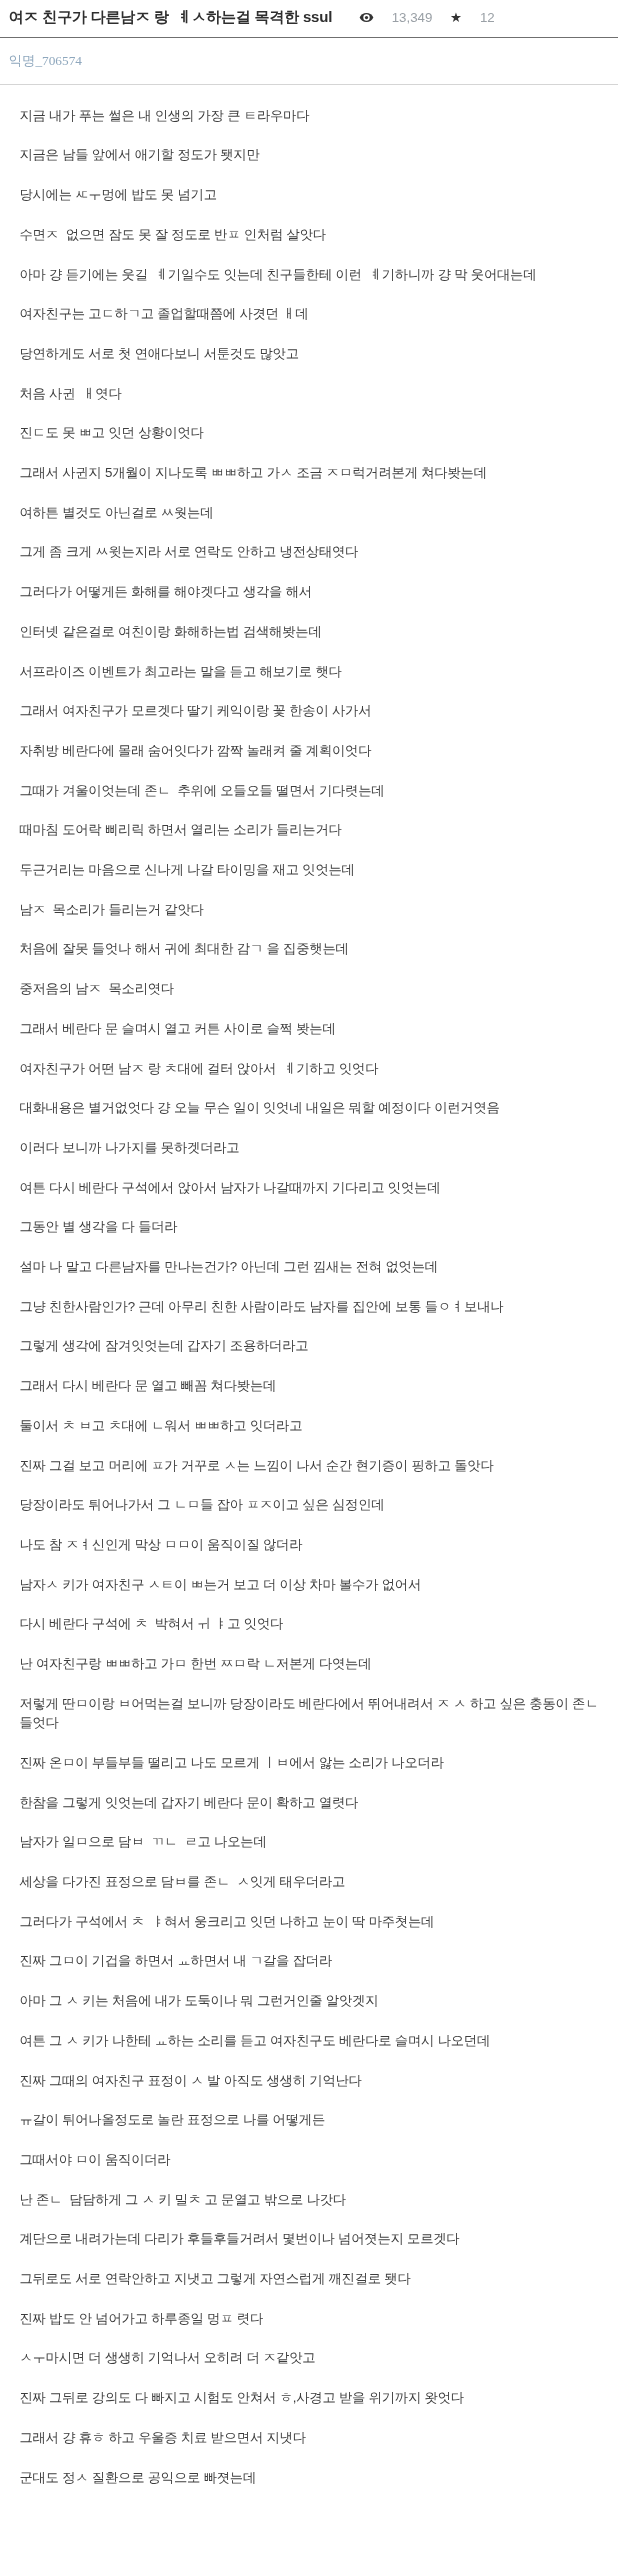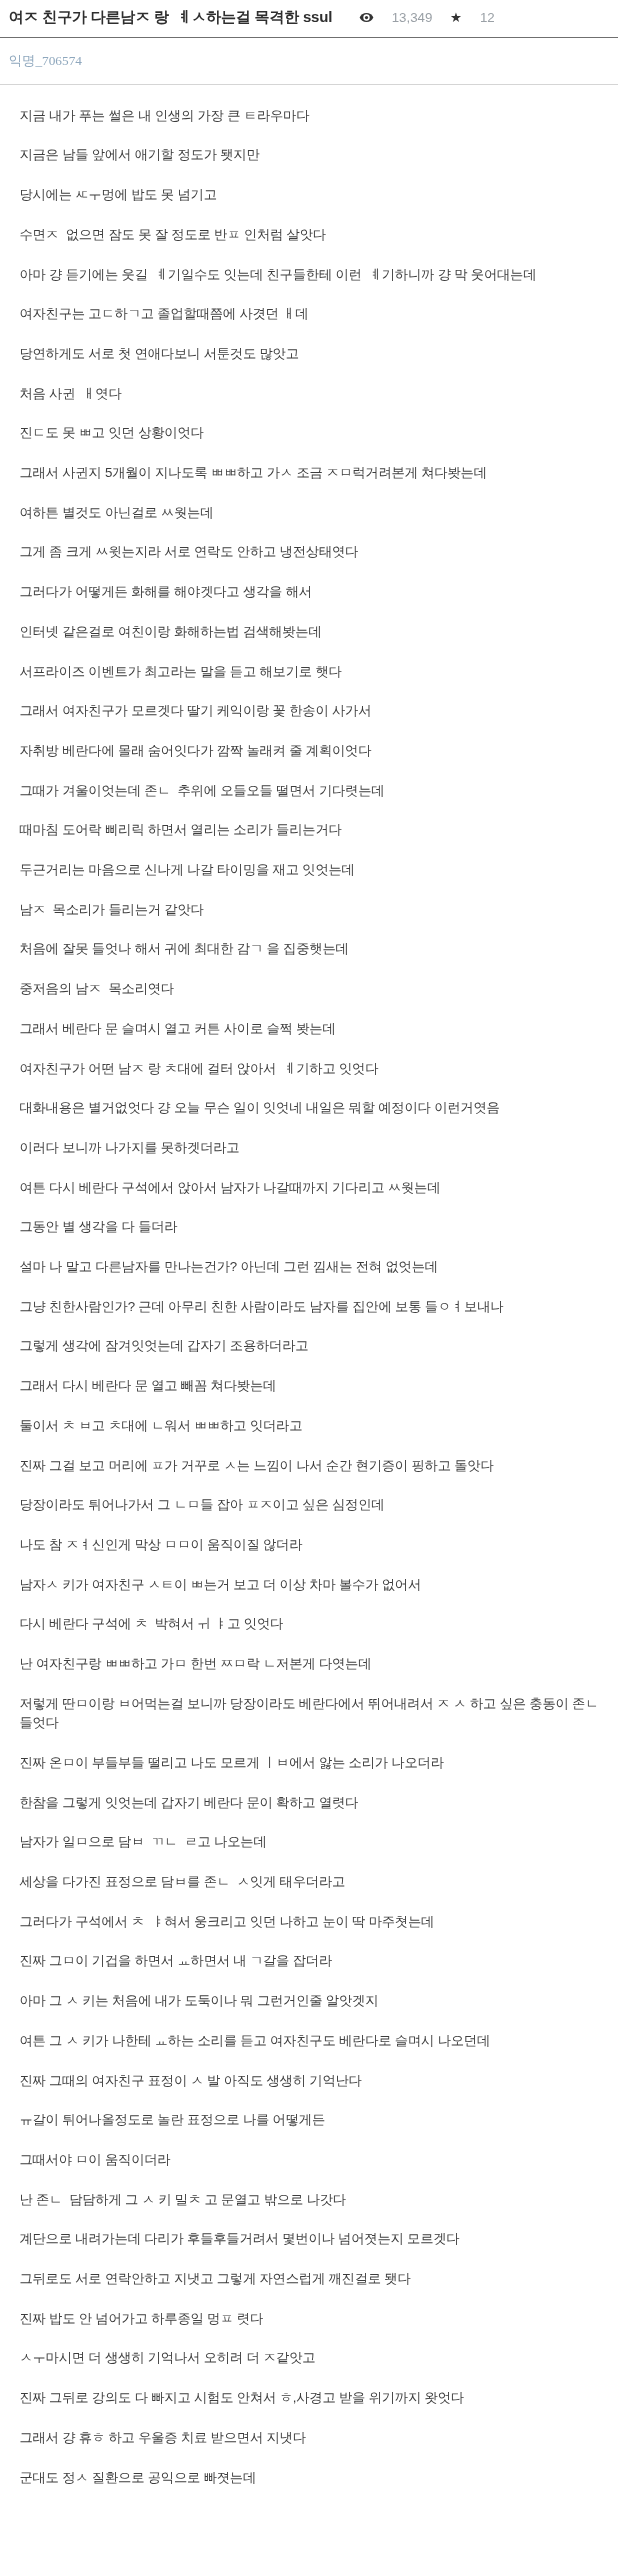--- a/index.html
+++ b/index.html
@@ -110,21 +110,21 @@
       <p>그때가 겨울이엇는데 존ㄴ  추위에 오들오들 떨면서 기다렷는데</p>
       <p>때마침 도어락 삐리릭 하면서 열리는 소리가 들리는거다</p>
       <p>두근거리는 마음으로 신나게 나갈 타이밍을 재고 잇엇는데</p>
       <p>남ㅈ  목소리가 들리는거 같앗다</p>
       <p>처음에 잘못 들엇나 해서 귀에 최대한 감ㄱ 을 집중햇는데</p>
       <p>중저음의 남ㅈ  목소리엿다</p>
       <p>그래서 베란다 문 슬며시 열고 커튼 사이로 슬쩍 봣는데</p>
       <p>여자친구가 어떤 남ㅈ 랑 ㅊ대에 걸터 앉아서  ㅖ기하고 잇엇다</p>
       <p>대화내용은 별거없엇다 걍 오늘 무슨 일이 잇엇네 내일은 뭐할 예정이다 이런거엿음</p>
       <p>이러다 보니까 나가지를 못하겟더라고</p>
-      <p>여튼 다시 베란다 구석에서 앉아서 남자가 나갈때까지 기다리고 ㅆ웟는데</p>
+      <p>여튼 다시 베란다 구석에서 앉아서 남자가 나갈때까지 기다리고 잇엇는데</p>
       <p>그동안 별 생각을 다 들더라</p>
       <p>설마 나 말고 다른남자를 만나는건가? 아닌데 그런 낌새는 전혀 없엇는데</p>
       <p>그냥 친한사람인가? 근데 아무리 친한 사람이라도 남자를 집안에 보통 들ㅇㅕ보내나</p>
       <p>그렇게 생각에 잠겨잇엇는데 갑자기 조용하더라고</p>
       <p>그래서 다시 베란다 문 열고 빼꼼 쳐다봣는데</p>
       <p>둘이서 ㅊ ㅂ고 ㅊ대에 ㄴ워서 ㅃㅃ하고 잇더라고</p>
       <p>진짜 그걸 보고 머리에 ㅍ가 거꾸로 ㅅ는 느낌이 나서 순간 현기증이 핑하고 돌앗다</p>
       <p>당장이라도 튀어나가서 그 ㄴㅁ들 잡아 ㅍㅈ이고 싶은 심정인데</p>
       <p>나도 참 ㅈㅕ신인게 막상 ㅁㅁ이 움직이질 않더라</p>
       <p>남자ㅅ 키가 여자친구 ㅅㅌ이 ㅃ는거 보고 더 이상 차마 볼수가 없어서</p>

